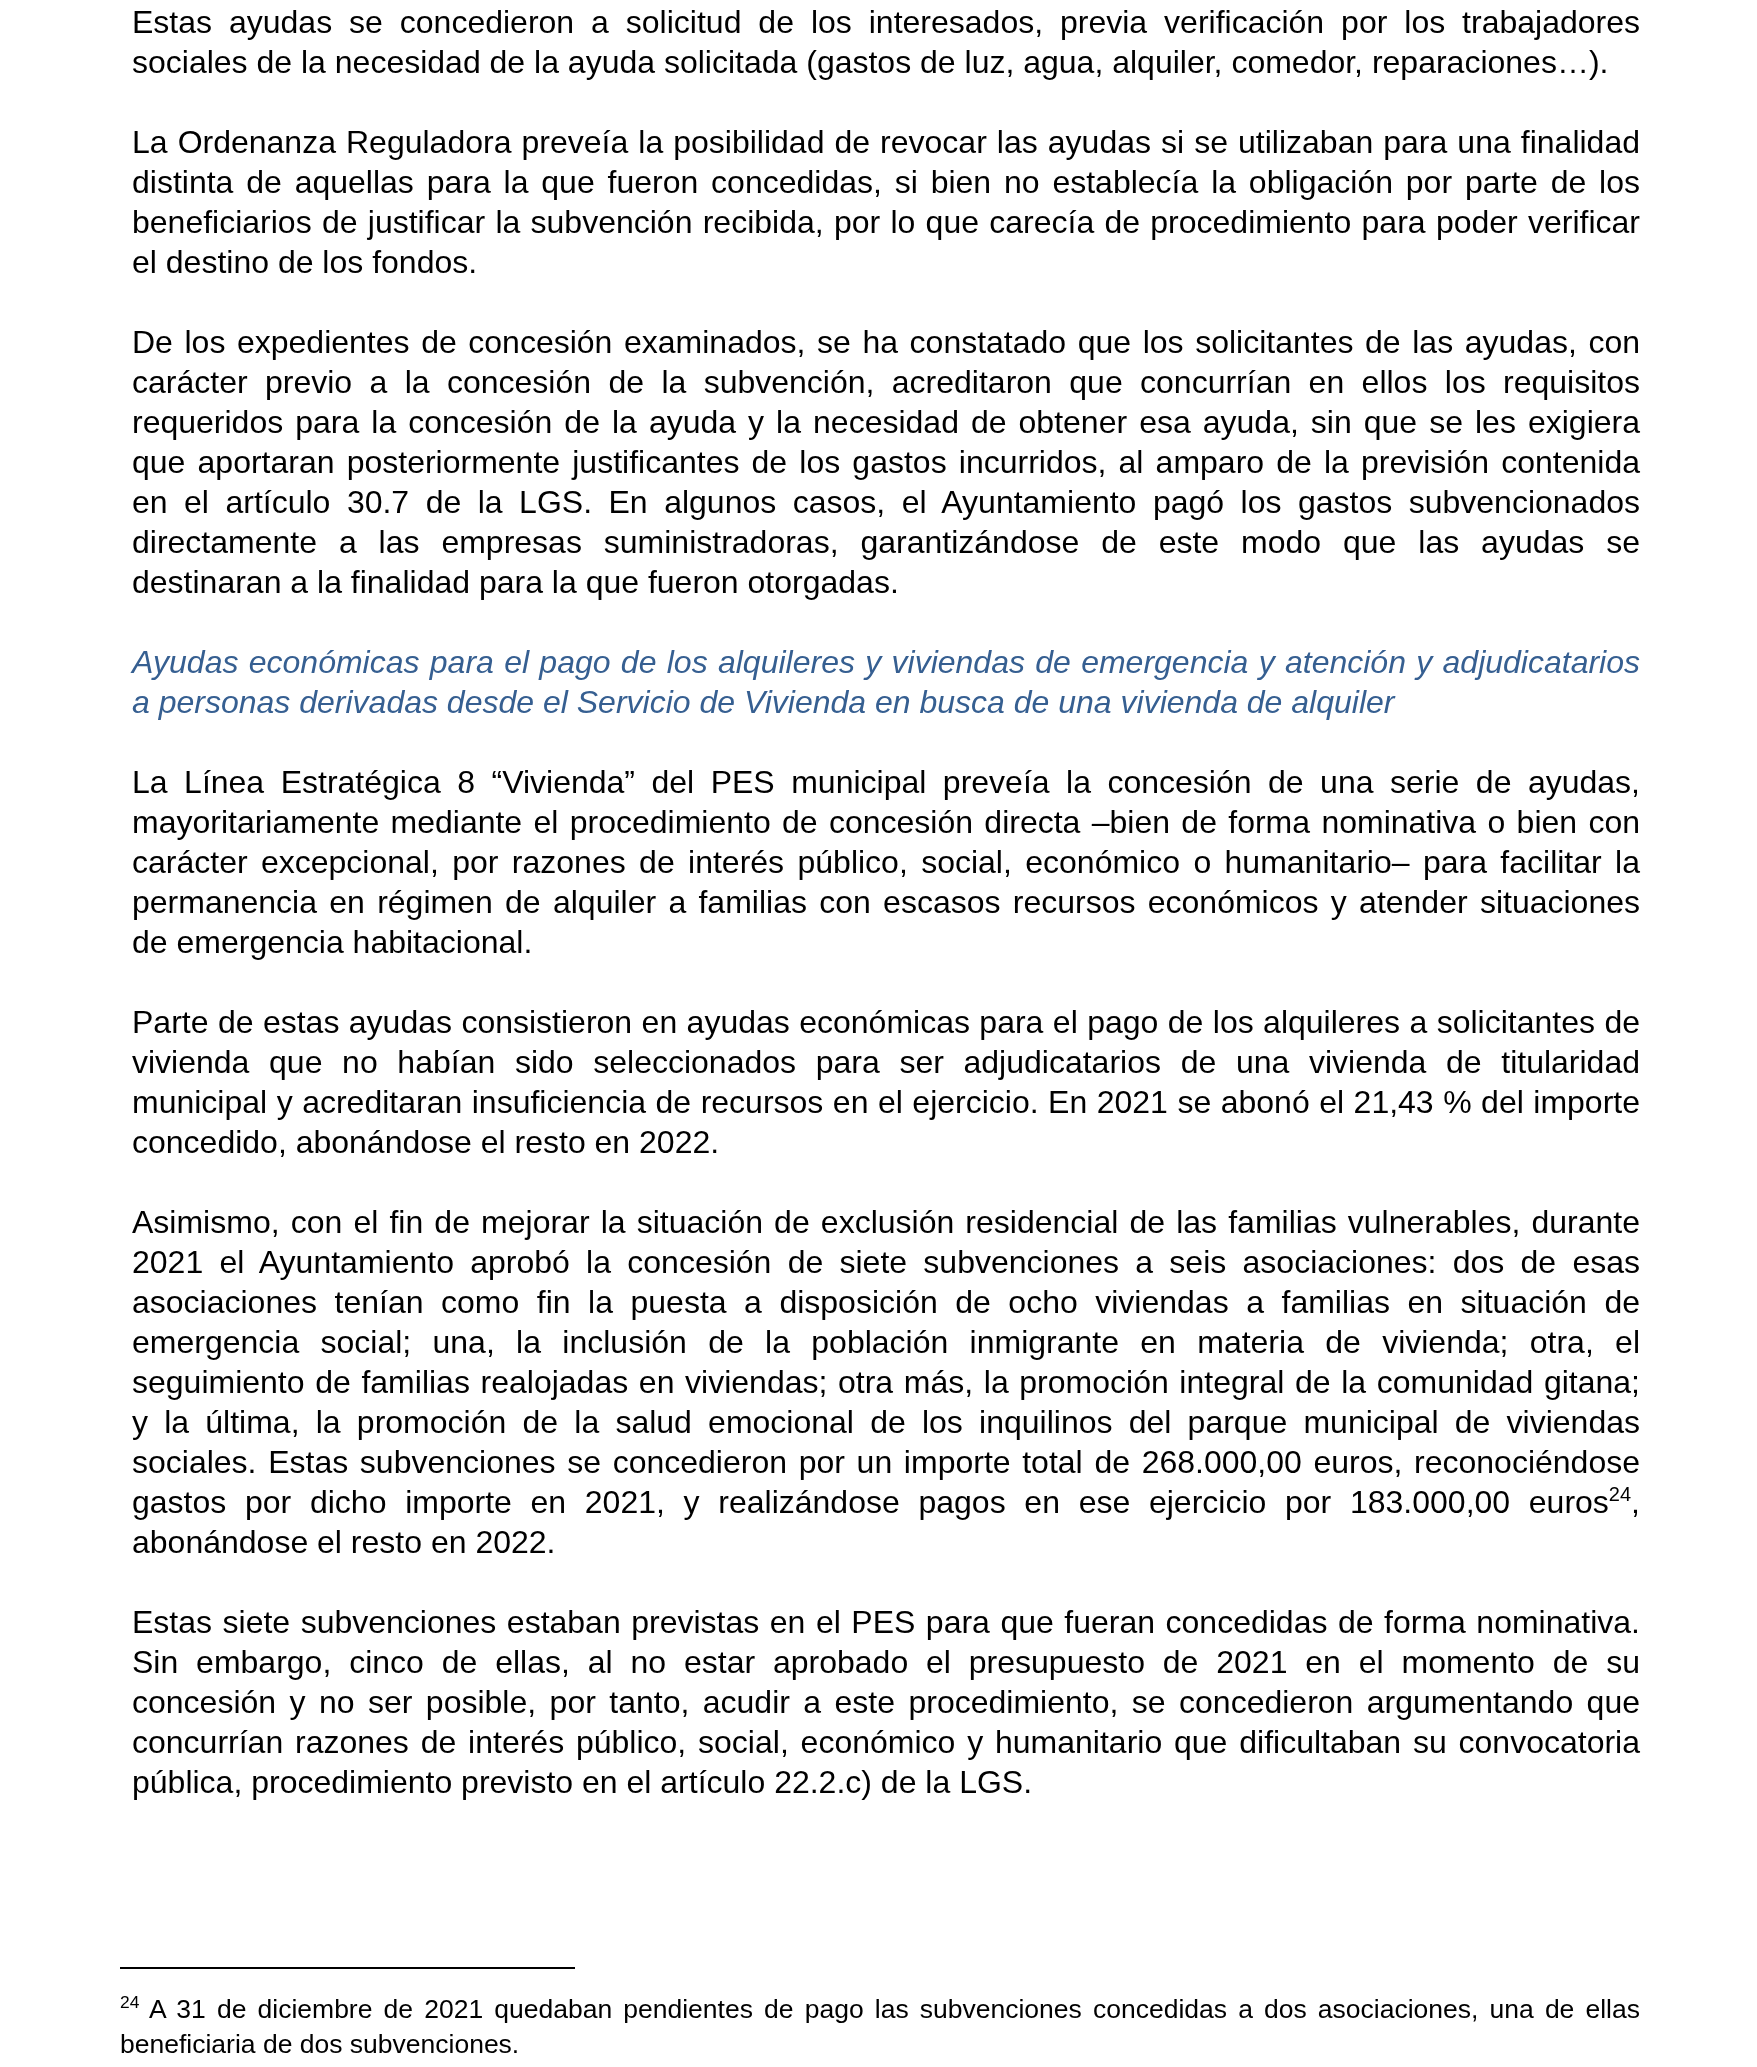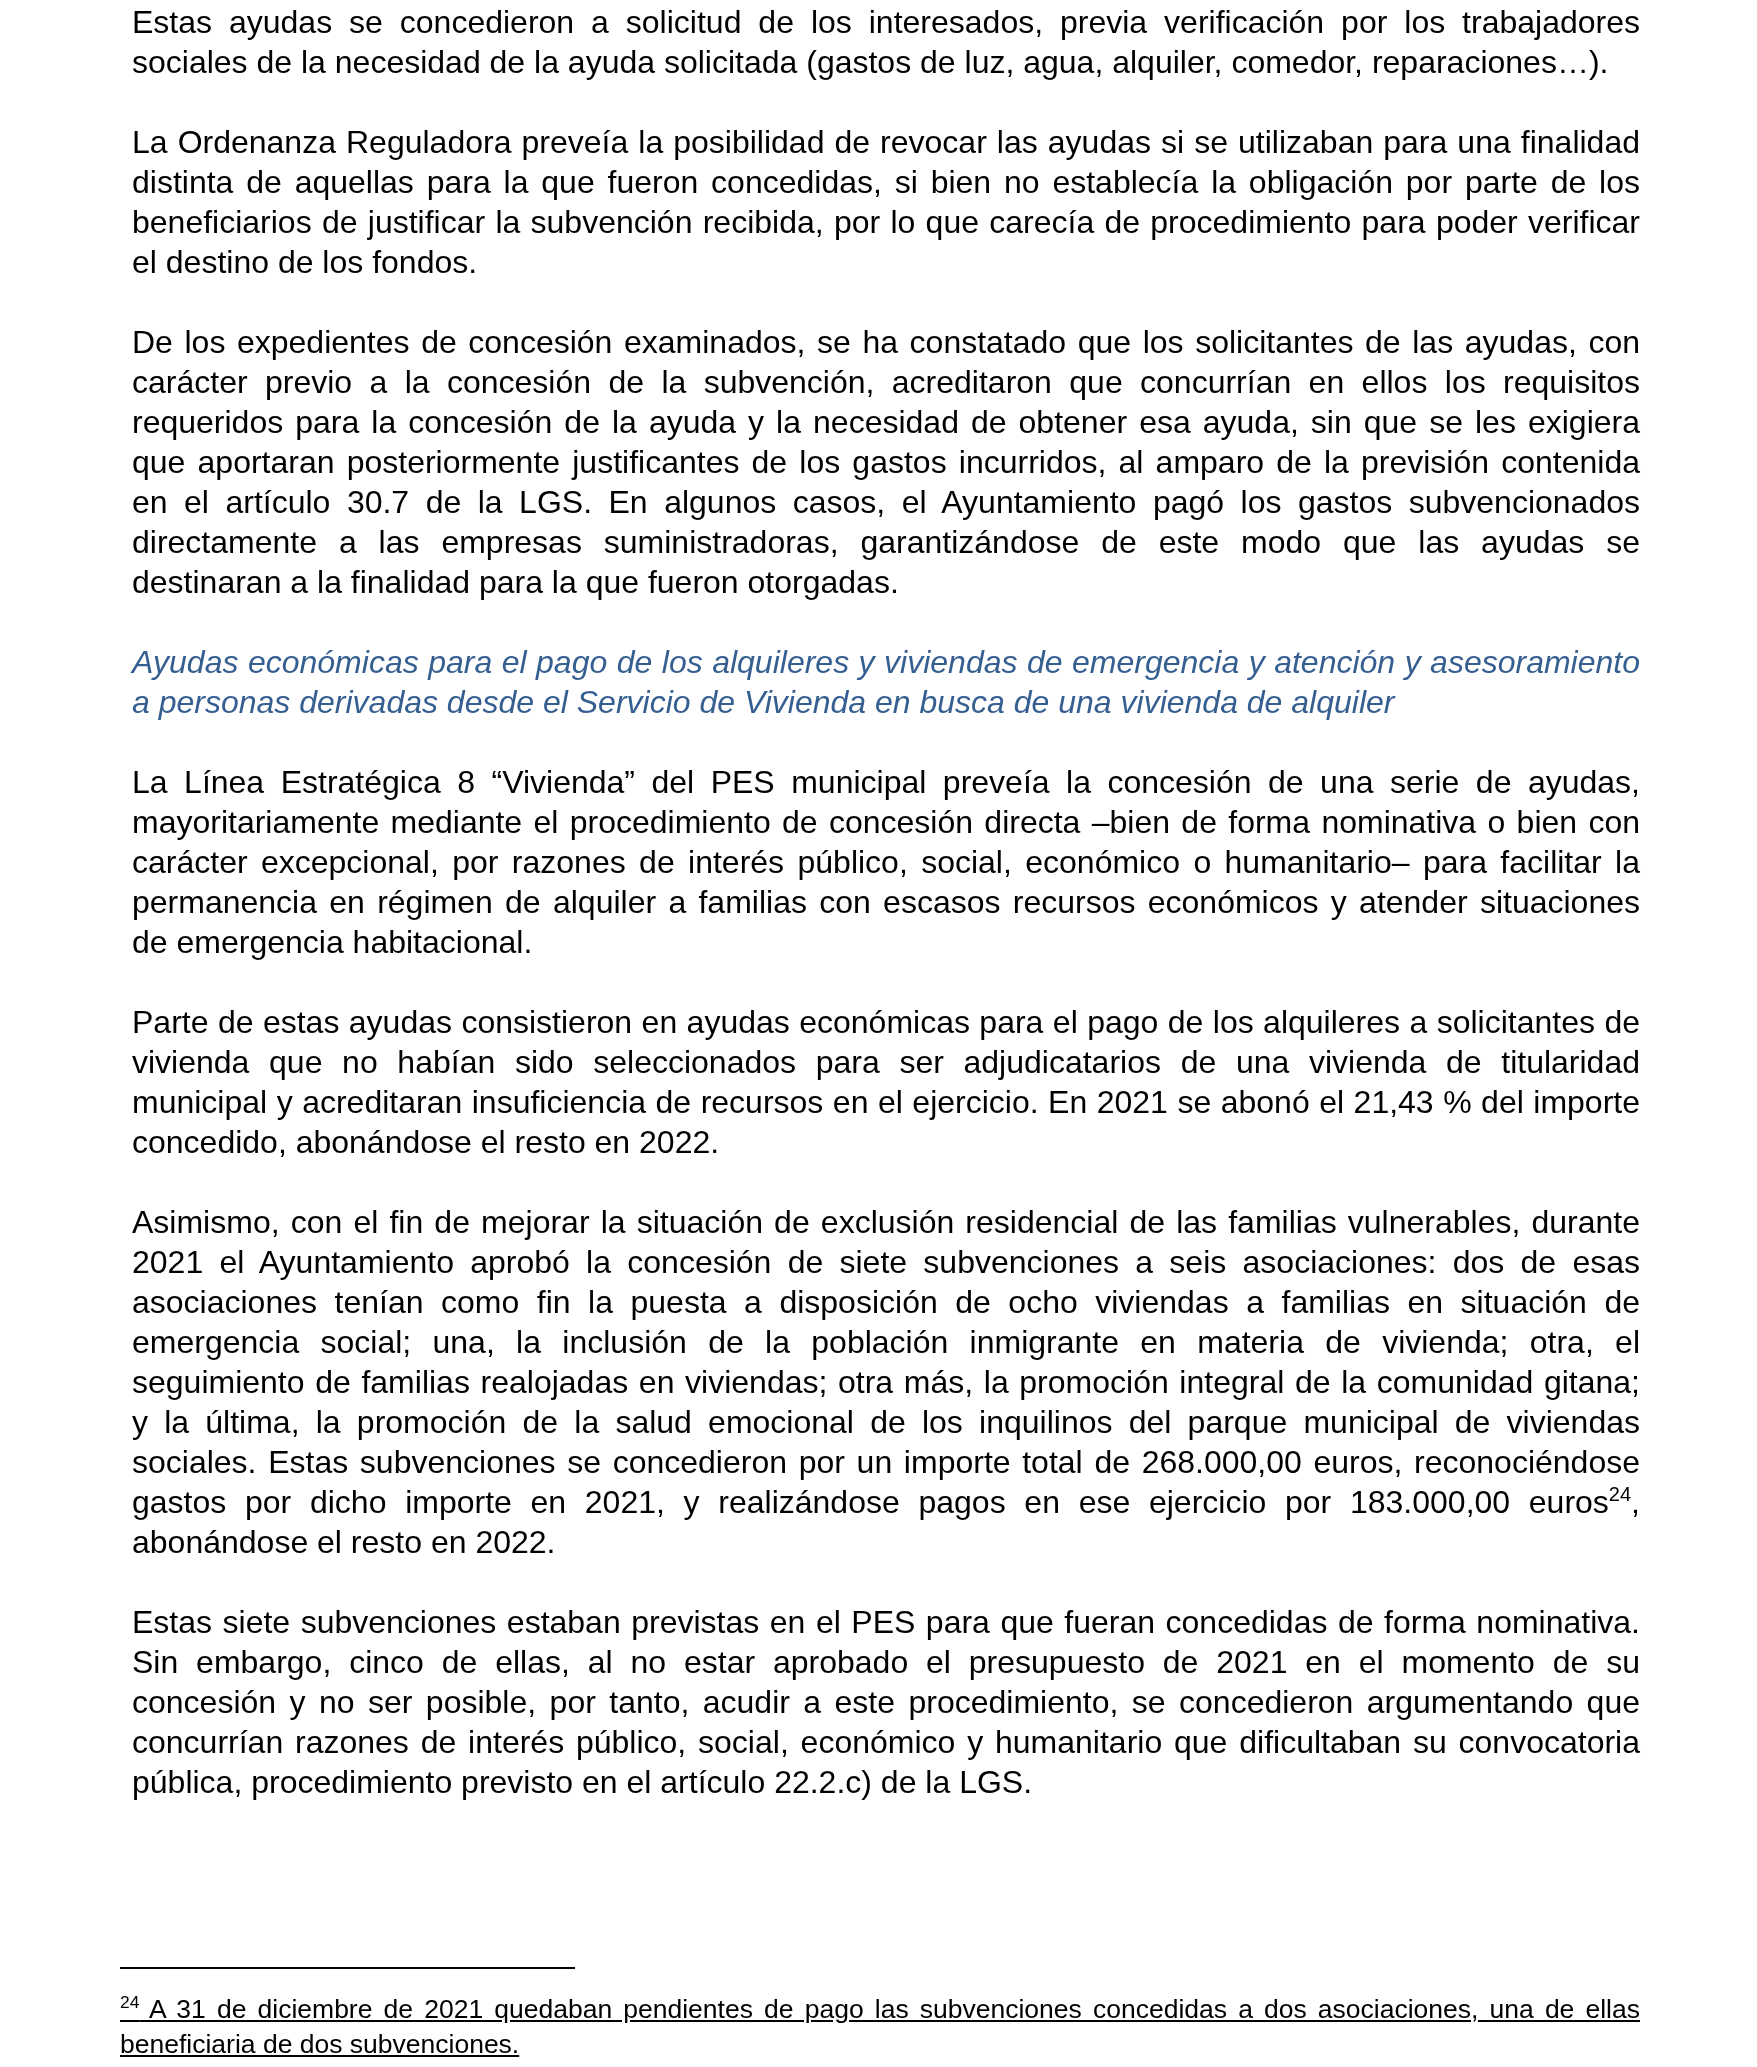--- a/index.html
+++ b/index.html
@@ -13,32 +13,32 @@
   .page p.heading { font-style: italic; color: #365f91; }
   sup { font-size: 20px; line-height: 0; vertical-align: 11.6px; }
   .fn-rule {
     position: absolute; left: 120px; top: 1967px; width: 455px; height: 0;
     border-top: 2.5px solid #000000;
   }
   .footnote {
     position: absolute; left: 120px; top: 1992px; width: 1520px;
     font-family: "Liberation Sans", sans-serif;
     font-size: 26.5px; line-height: 35px; color: #000000;
-    text-align: justify; text-align-last: left; margin: 0; text-decoration: underline;
+    text-align: justify; text-align-last: left; margin: 0;
   }
   .footnote sup { font-size: 17.4px; vertical-align: 10px; }
 </style>
 </head>
 <body>
 
 <div class="page">
   <p>Estas ayudas se concedieron a solicitud de los interesados, previa verificación por los trabajadores sociales de la necesidad de la ayuda solicitada (gastos de luz, agua, alquiler, comedor, reparaciones…).</p>
   <p>La Ordenanza Reguladora preveía la posibilidad de revocar las ayudas si se utilizaban para una finalidad distinta de aquellas para la que fueron concedidas, si bien no establecía la obligación por parte de los beneficiarios de justificar la subvención recibida, por lo que carecía de procedimiento para poder verificar el destino de los fondos.</p>
   <p>De los expedientes de concesión examinados, se ha constatado que los solicitantes de las ayudas, con carácter previo a la concesión de la subvención, acreditaron que concurrían en ellos los requisitos requeridos para la concesión de la ayuda y la necesidad de obtener esa ayuda, sin que se les exigiera que aportaran posteriormente justificantes de los gastos incurridos, al amparo de la previsión contenida en el artículo 30.7 de la LGS. En algunos casos, el Ayuntamiento pagó los gastos subvencionados directamente a las empresas suministradoras, garantizándose de este modo que las ayudas se destinaran a la finalidad para la que fueron otorgadas.</p>
-  <p class="heading">Ayudas económicas para el pago de los alquileres y viviendas de emergencia y atención y asesoramiento a personas derivadas desde el Servicio de Vivienda en busca de una vivienda de alquiler</p>
+  <p class="heading">Ayudas económicas para el pago de los alquileres y viviendas de emergencia y atención y adjudicatarios a personas derivadas desde el Servicio de Vivienda en busca de una vivienda de alquiler</p>
   <p>La Línea Estratégica 8 “Vivienda” del PES municipal preveía la concesión de una serie de ayudas, mayoritariamente mediante el procedimiento de concesión directa –bien de forma nominativa o bien con carácter excepcional, por razones de interés público, social, económico o humanitario– para facilitar la permanencia en régimen de alquiler a familias con escasos recursos económicos y atender situaciones de emergencia habitacional.</p>
   <p>Parte de estas ayudas consistieron en ayudas económicas para el pago de los alquileres a solicitantes de vivienda que no habían sido seleccionados para ser adjudicatarios de una vivienda de titularidad municipal y acreditaran insuficiencia de recursos en el ejercicio. En 2021 se abonó el 21,43 % del importe concedido, abonándose el resto en 2022.</p>
   <p><span>Asimismo, con el fin de mejorar la situación de exclusión residencial de las familias vulnerables, durante 2021 el Ayuntamiento aprobó la concesión de siete subvenciones a seis asociaciones: dos de esas asociaciones tenían como fin la puesta a disposición de ocho viviendas a familias en situación de emergencia social; una, la inclusión de la población inmigrante en materia de vivienda; otra, el seguimiento de familias realojadas en viviendas; otra más, la promoción integral de la comunidad gitana; y la última, la promoción de la salud emocional de los inquilinos del parque municipal de viviendas sociales. Estas subvenciones se concedieron por un importe total de 268.000,00 euros, reconociéndose gastos por dicho importe en 2021, y realizándose pagos en ese ejercicio por 183.000,00 euros</span><sup>24</sup><span>, abonándose el resto en 2022.</span></p>
   <p>Estas siete subvenciones estaban previstas en el PES para que fueran concedidas de forma nominativa. Sin embargo, cinco de ellas, al no estar aprobado el presupuesto de 2021 en el momento de su concesión y no ser posible, por tanto, acudir a este procedimiento, se concedieron argumentando que concurrían razones de interés público, social, económico y humanitario que dificultaban su convocatoria pública, procedimiento previsto en el artículo 22.2.c) de la LGS.</p>
 </div>
 
 <div class="fn-rule"></div>
 <p class="footnote"><sup>24</sup><span> A 31 de diciembre de 2021 quedaban pendientes de pago las subvenciones concedidas a dos asociaciones, una de ellas beneficiaria de dos subvenciones.</span></p>
 
 

